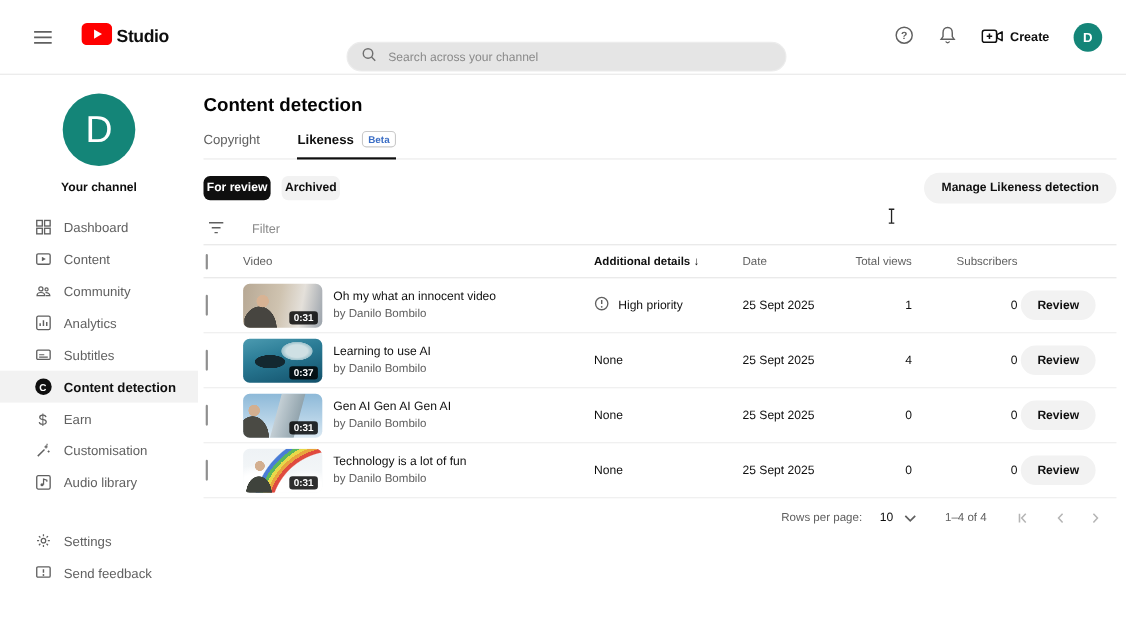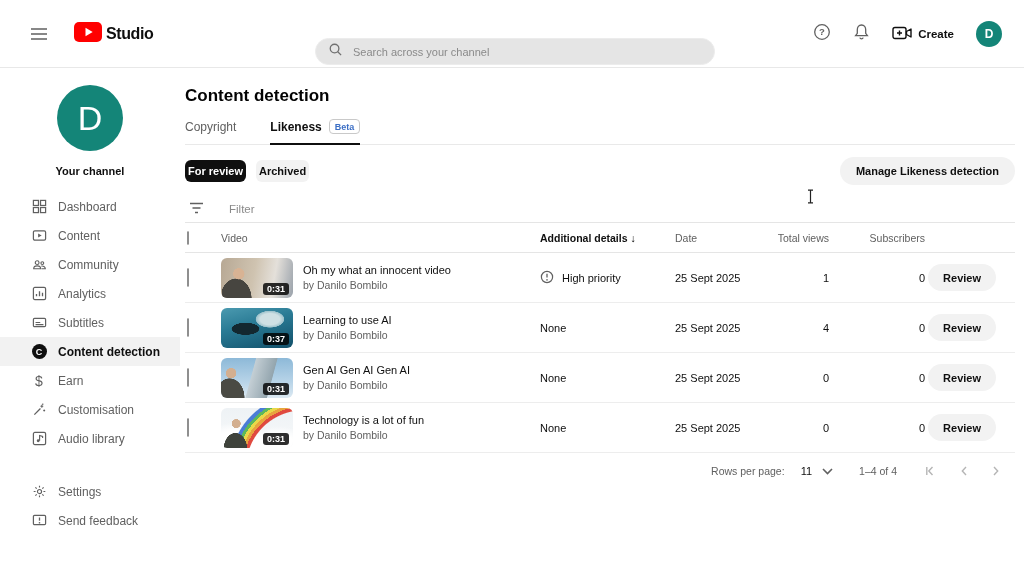--- a/index.html
+++ b/index.html
@@ -381,21 +381,21 @@
       <div class="c-date">25 Sept 2025</div>
       <div class="c-num">0</div>
       <div class="c-num">0</div>
       <div class="c-action">
           <button class="review-btn">Review</button>
         </div>
     </div>
 
     <div class="tfoot">
       <span>Rows per page:</span>
-      <span class="rpp-value">11</span>
+      <span class="rpp-value">10</span>
       <span class="rpp-chevron">
           <svg width="11" height="7" viewBox="0 0 11 7">
             <path d="M1 1l4.5 4.5L10 1" fill="none" stroke="#606060" stroke-width="1.6"></path>
           </svg>
         </span>
       <span class="range">1–4 of 4</span>
       <span class="pg-icons">
         <span>
             <svg width="11" height="10" viewBox="0 0 11 10">
               <path d="M7.5 1L3.8 5l3.7 4" fill="none" stroke="#b5b5b5" stroke-width="1.4"></path>

